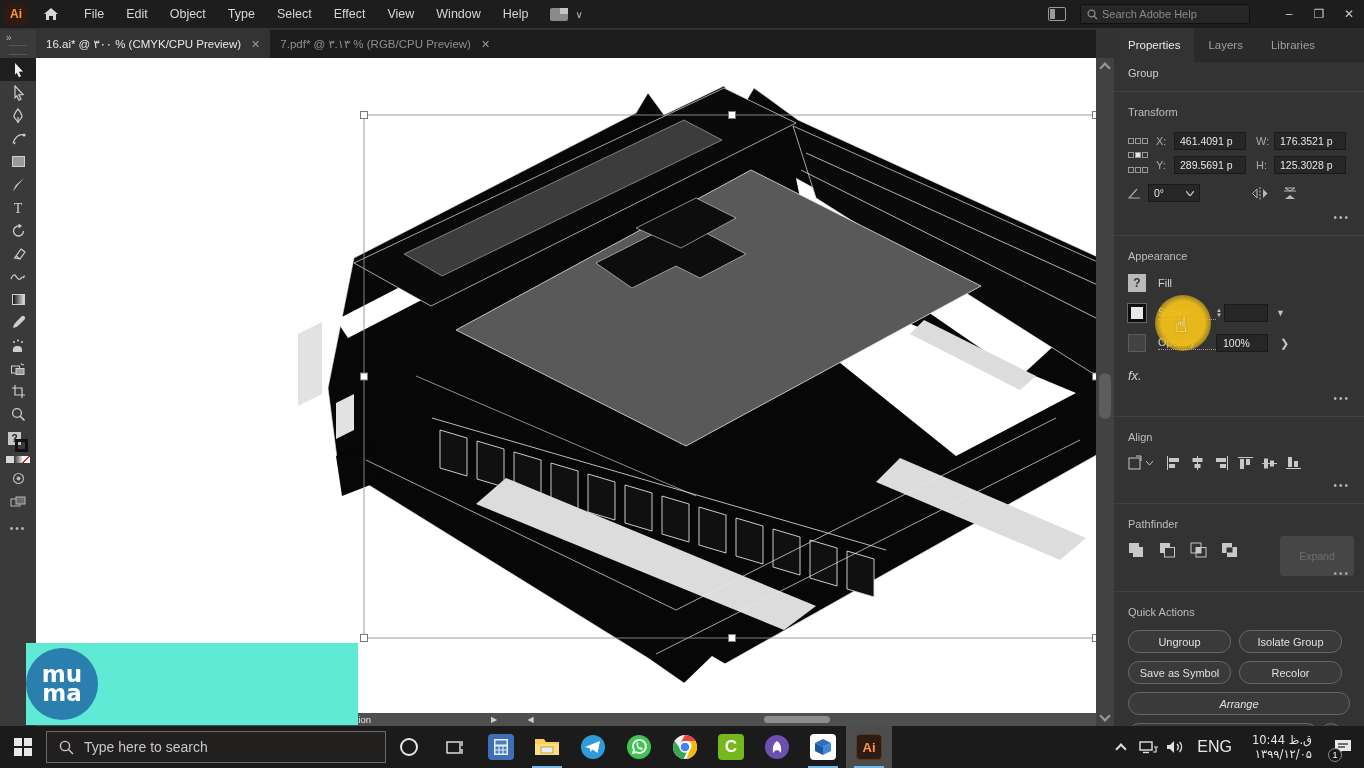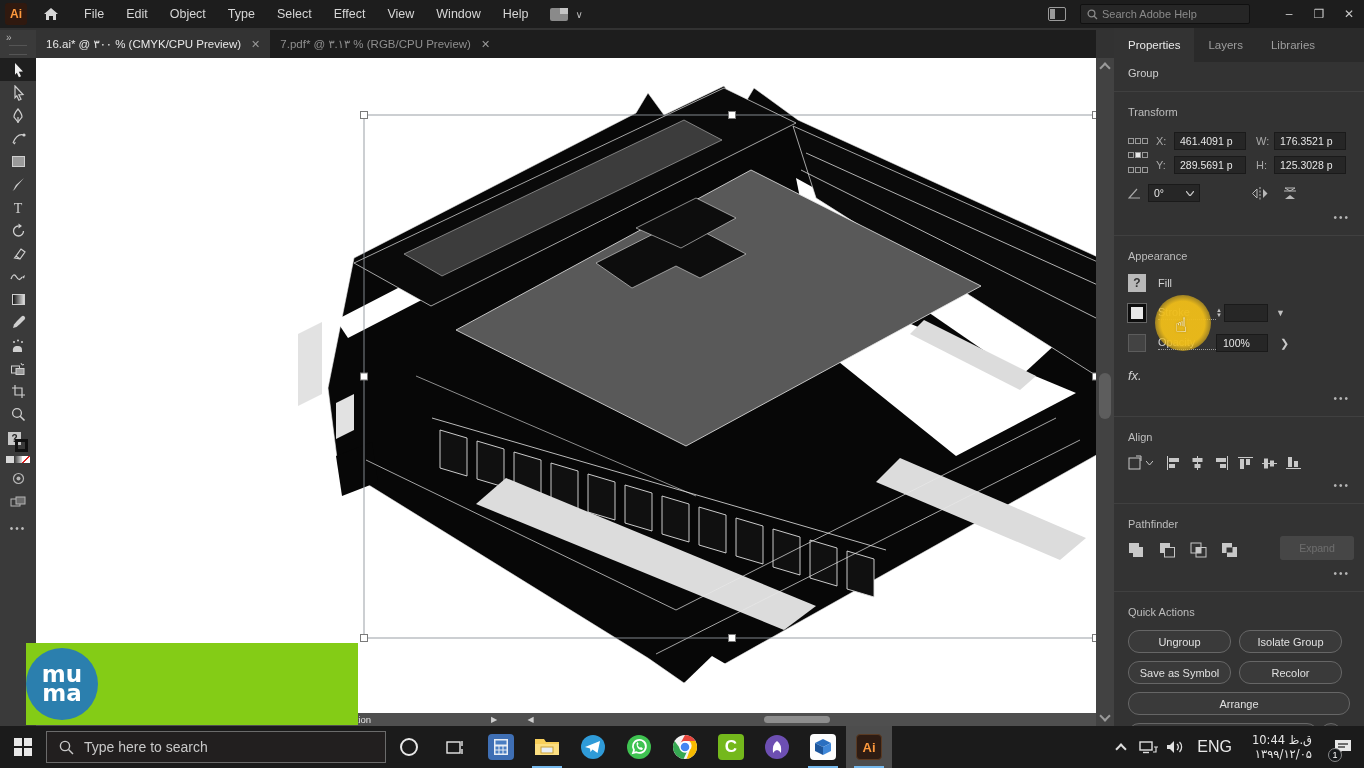--- a/index.html
+++ b/index.html
@@ -54,21 +54,21 @@
   #status-tool { margin-left:296px; }
   .sb-arrows { margin-left:120px; color:#cfcfcf; font-size:8px; letter-spacing:14px; }
   #hthumb { position:absolute; left:728px; top:3px; width:66px; height:7px; background:#8e8e8e; border-radius:4px; }
   #vscroll { position:absolute; left:1096px; top:58px; width:18px; height:668px; background:#424242; }
   .vs-chev { position:absolute; left:5px; width:8px; height:8px; border-right:2px solid #9a9a9a; border-bottom:2px solid #9a9a9a; }
   #vs-up { top:6px; transform:rotate(-135deg); }
   #vs-dn { bottom:6px; transform:rotate(45deg); }
   #vthumb { position:absolute; left:3px; top:315px; width:12px; height:46px; background:#5d5d5d; border-radius:6px; }
 
   
-  #watermark { position:absolute; left:26px; top:643px; width:332px; height:82px; background:#84cc16; z-index:30;
+  #watermark { position:absolute; left:26px; top:643px; width:332px; height:82px; background:#5eead4; z-index:30;
     display:flex; align-items:center; }
   #wm-logo { width:72px; height:72px; border-radius:50%; background:#2b7fae; color:#fff; flex:0 0 auto;
     display:flex; flex-direction:column; align-items:center; justify-content:center; font-weight:bold;
     font-size:23px; line-height:0.82; font-family:"DejaVu Sans", sans-serif; }
   #wm-text { margin-left:10px; direction:rtl; text-align:right; font-family:"DejaVu Sans", sans-serif; }
   #wm-title { color:#235e7d; font-size:19px; font-weight:bold; }
   #wm-line { height:2px; background:#235e7d; margin:4px 0 3px; }
   #wm-support { color:#235e7d; font-size:14.5px; font-weight:bold; }
 
   
@@ -115,28 +115,28 @@
 
   #click-halo { position:absolute; left:1155px; top:295px; width:56px; height:56px; border-radius:50%;
     background:radial-gradient(circle, rgba(240,190,25,.95) 55%, rgba(240,190,25,.45) 75%, rgba(240,190,25,0) 100%);
     z-index:40; pointer-events:none; }
   #click-hand { position:absolute; left:20px; top:18px; font-size:20px; color:#fff;
     text-shadow:0 0 2px #7a5a00; font-family:"DejaVu Sans", sans-serif; }
 
   .icon-row { display:flex; align-items:center; gap:9px; margin-top:12px; }
   .alignto { display:flex; align-items:center; gap:2px; margin-right:4px; }
   .pf-row { display:flex; align-items:center; gap:14px; margin-top:12px; position:relative; }
-  #expand-ghost { position:absolute; right:-4px; top:-6px; width:74px; height:24px; background:#7a7a7a;
+  #expand-ghost { position:absolute; right:-4px; top:-6px; width:74px; height:40px; background:#7a7a7a;
     opacity:.28; border-radius:3px; color:#fff; font-size:10.5px; display:flex; align-items:center; justify-content:center; }
 
   .qa-grid { display:flex; flex-wrap:wrap; gap:8px; margin-top:12px; }
   .qa-btn { height:23px; background:#3a3a3a; border:1px solid #666; border-radius:11px; color:#e0e0e0;
     font-size:11px; display:flex; align-items:center; justify-content:center; }
   .qa-half { width:103px; }
-  .qa-full { width:236px; }
+  .qa-full { width:236px;font-style:italic; }
   .qa-split { display:flex; gap:2px; width:214px; }
   .qa-main { flex:1; }
   .qa-chevbtn { width:22px; }
 
   
   #taskbar { position:absolute; left:0; top:726px; width:1364px; height:42px; background:#1b1b1b;
     display:flex; align-items:center; color:#e8e8e8; }
   #start { width:46px; height:42px; display:flex; align-items:center; justify-content:center; }
   #tb-search { width:340px; height:32px; background:#221f1f; border:1px solid #6b6b6b; display:flex;
     align-items:center; gap:10px; padding:0 12px; color:#c8c8c8; font-size:14px; }

